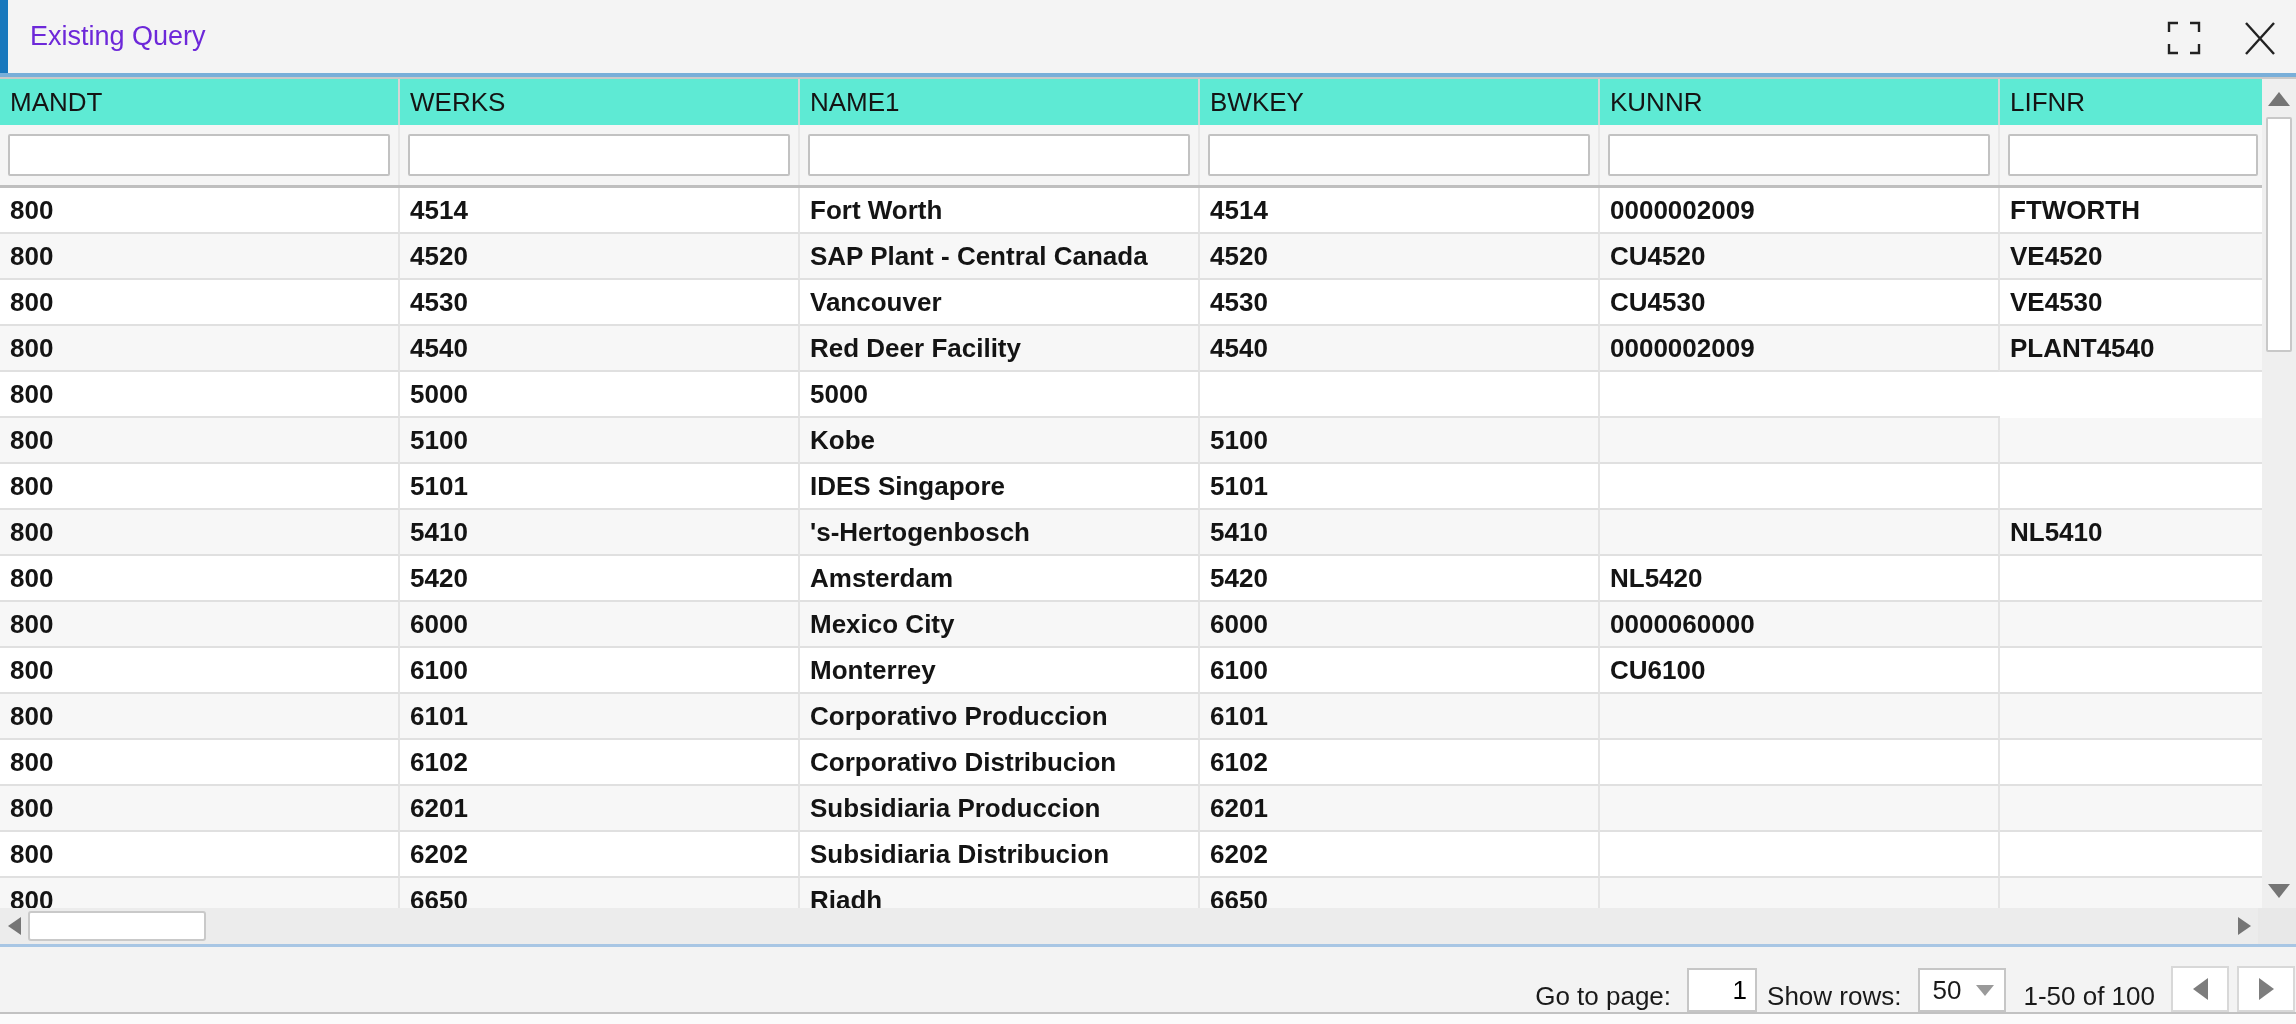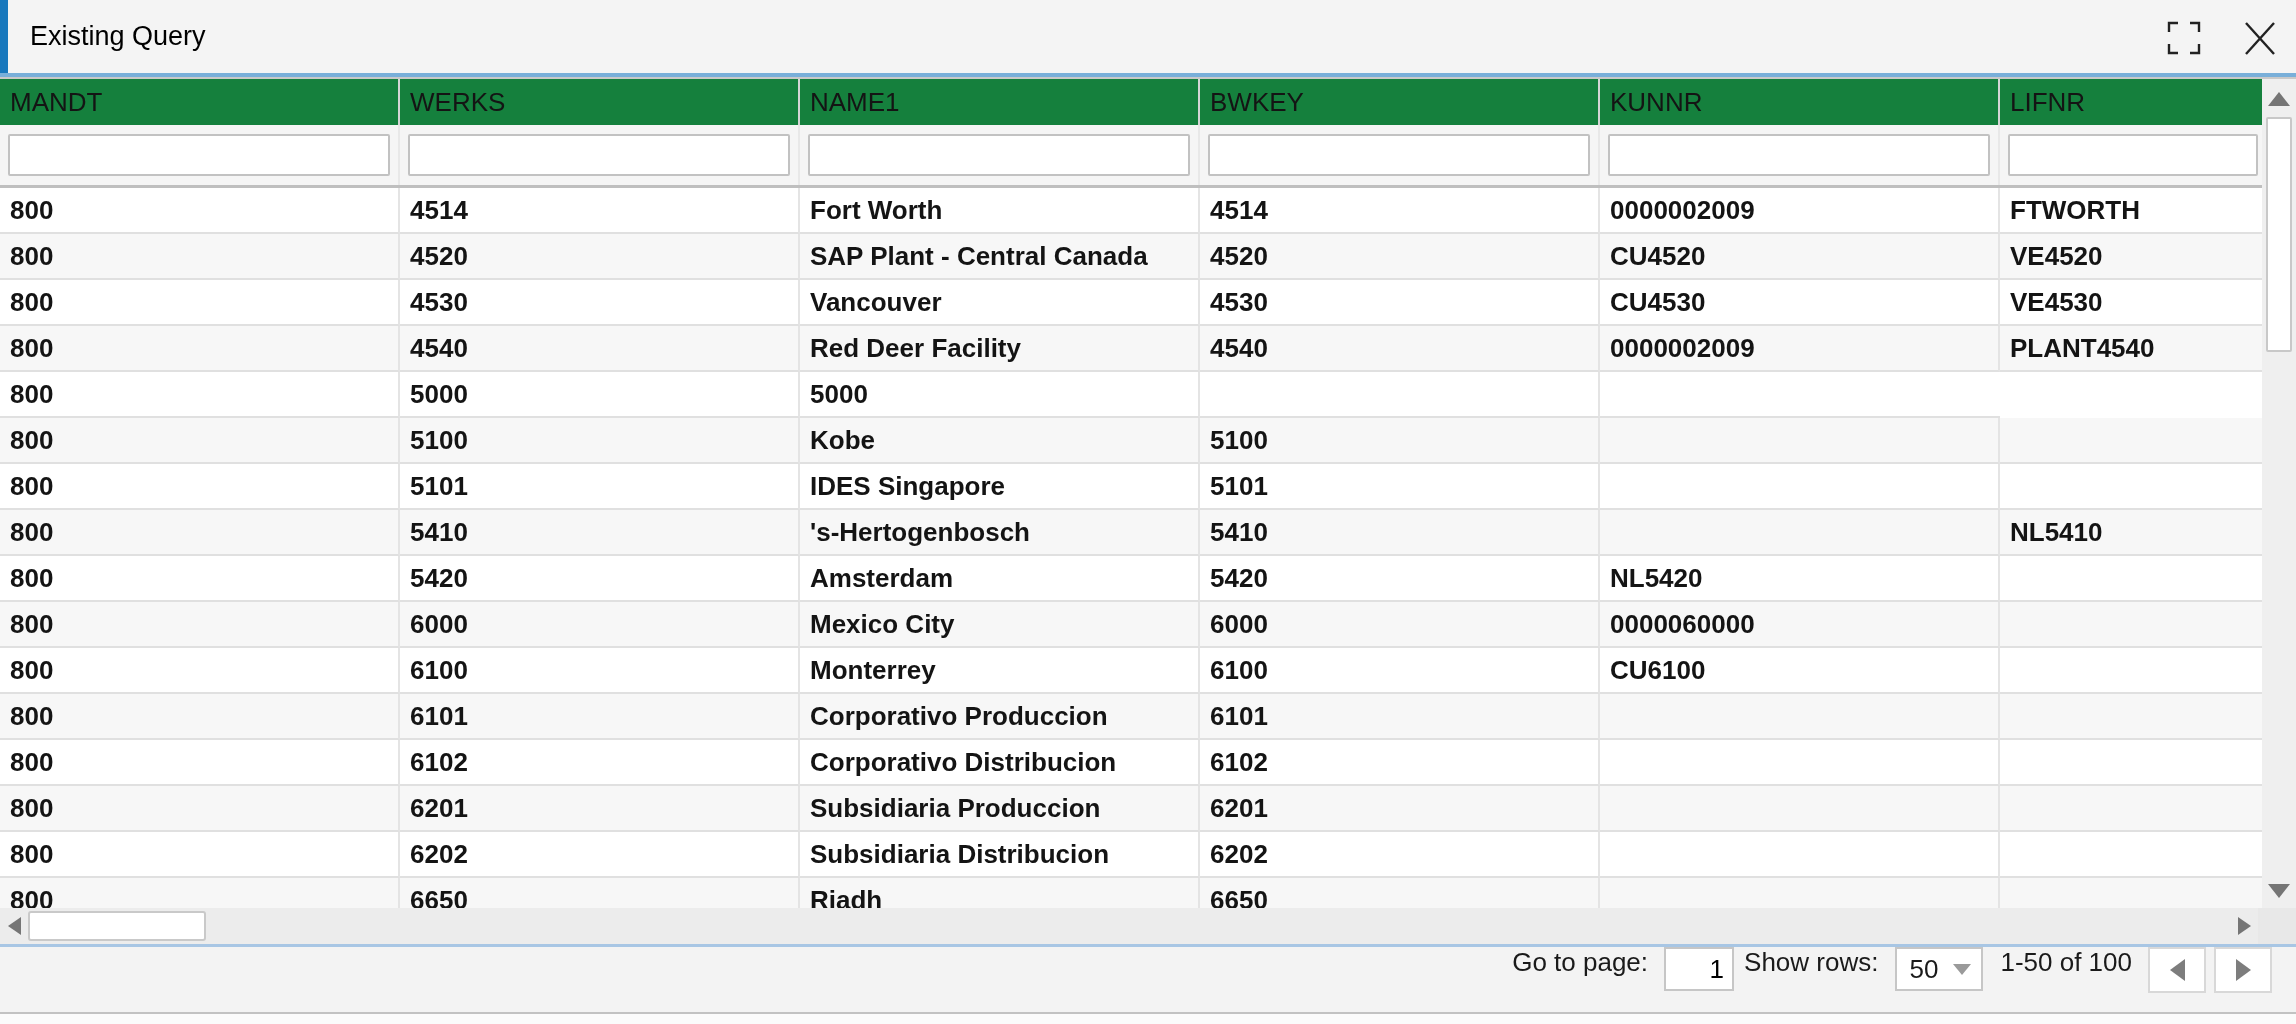--- a/index.html
+++ b/index.html
@@ -3,30 +3,30 @@
 <meta charset="utf-8">
 <style>
   html,body{margin:0;padding:0;background:#ffffff;}
   *{box-sizing:border-box;}
   body{font-family:"Liberation Sans", sans-serif; color:#1a1a1a;}
   .dialog{position:relative;width:2296px;height:1024px;background:#ffffff;overflow:hidden;}
 
   
   .titlebar{position:absolute;left:0;top:0;width:2296px;height:73px;background:#f4f4f4;}
   .accent{position:absolute;left:0;top:0;width:8px;height:73px;background:#1878bd;}
-  .title{position:absolute;left:30px;top:0;height:73px;line-height:73px;font-size:27px;color:#000000;}
+  .title{position:absolute;left:30px;top:0;height:73px;line-height:73px;font-size:27px;color:#6d28d9;}
   .winbtn{position:absolute;top:16px;width:44px;height:44px;display:flex;align-items:center;justify-content:center;cursor:pointer;background:transparent;border:none;padding:0;}
   .winbtn.expand{left:2162px;}
   .winbtn.close{left:2238px;}
   .tline-blue{position:absolute;left:0;top:73px;width:2296px;height:4px;background:#79afd9;}
   .tline-gray{position:absolute;left:0;top:77px;width:2296px;height:2px;background:#c9c9c9;}
 
   
   .grid-row{display:grid;grid-template-columns:400px 400px 400px 400px 400px 262px;}
-  .header-row{position:absolute;left:0;top:79px;width:2262px;height:46px;background:#15803d;}
+  .header-row{position:absolute;left:0;top:79px;width:2262px;height:46px;background:#5eead4;}
   .hcell{font-size:26px;line-height:46px;padding-left:10px;color:#141414;border-right:2px solid #d5d5d5;overflow:hidden;white-space:nowrap;cursor:pointer;}
   .hcell:last-child{border-right:none;}
 
   .filter-row{position:absolute;left:0;top:125px;width:2262px;height:60px;background:#f5f5f5;}
   .fcell{padding:9px 8px;border-right:2px solid #e8e8e8;}
   .fcell:last-child{border-right:none;padding-right:4px;}
   .fcell input{width:100%;height:42px;border:2px solid #c2c2c2;border-radius:2px;background:#ffffff;font-size:25px;padding:0 8px;outline:none;}
   .filter-divider{position:absolute;left:0;top:185px;width:2262px;height:3px;background:#bfbfbf;}
 
   .body{position:absolute;left:0;top:188px;width:2262px;height:720px;overflow:hidden;background:#ffffff;}
@@ -45,21 +45,21 @@
   .hscroll{position:absolute;left:0;top:908px;width:2258px;height:36px;background:#ececec;}
   .hcorner{position:absolute;left:2258px;top:908px;width:38px;height:36px;background:#e8e8e8;}
   .hthumb{position:absolute;left:28px;top:3px;width:178px;height:30px;background:#ffffff;border:2px solid #c9c9c9;border-radius:3px;cursor:grab;}
   .harrow{position:absolute;top:9px;width:0;height:0;border-top:9px solid transparent;border-bottom:9px solid transparent;cursor:pointer;}
   .harrow.left{left:8px;border-right:13px solid #757575;}
   .harrow.right{left:2238px;border-left:13px solid #757575;}
 
   .bline-blue{position:absolute;left:0;top:944px;width:2296px;height:3px;background:#a8c6e4;}
 
   
-  .footer{position:absolute;left:0;top:947px;width:2296px;height:65px;background:#f3f3f3;display:flex;align-items:flex-start;justify-content:flex-end;padding-right:24px;font-size:26px;color:#1a1a1a;}
+  .footer{position:absolute;left:0;top:947px;width:2296px;height:65px;background:#f3f3f3;display:flex;align-items:flex-end;justify-content:flex-end;padding-right:1px;font-size:26px;color:#1a1a1a;}
   .footer .lbl{white-space:nowrap;}
   .page-input{width:70px;height:44px;margin-left:16px;border:2px solid #c6c6c6;background:#ffffff;font-size:26px;text-align:right;padding:0 8px;outline:none;}
   .lbl.showrows{margin-left:10px;}
   .rows-select{margin-left:17px;width:88px;height:44px;background:#ffffff;border:2px solid #c6c6c6;display:flex;align-items:center;justify-content:space-between;padding:0 10px 0 12px;cursor:pointer;gap:10px;}
   .dd-arrow{width:0;height:0;border-left:9px solid transparent;border-right:9px solid transparent;border-top:11px solid #9a9a9a;}
   .range{margin-left:17px;white-space:nowrap;}
   .nav-btn{margin-left:16px;width:58px;height:46px;background:#ffffff;border:2px solid #d8d8d8;display:flex;align-items:center;justify-content:center;cursor:pointer;padding:0;}
   .nav-btn + .nav-btn{margin-left:8px;}
   .nav-tri{width:0;height:0;border-top:11px solid transparent;border-bottom:11px solid transparent;}
   .nav-tri.prev{border-right:15px solid #7d7d7d;}

